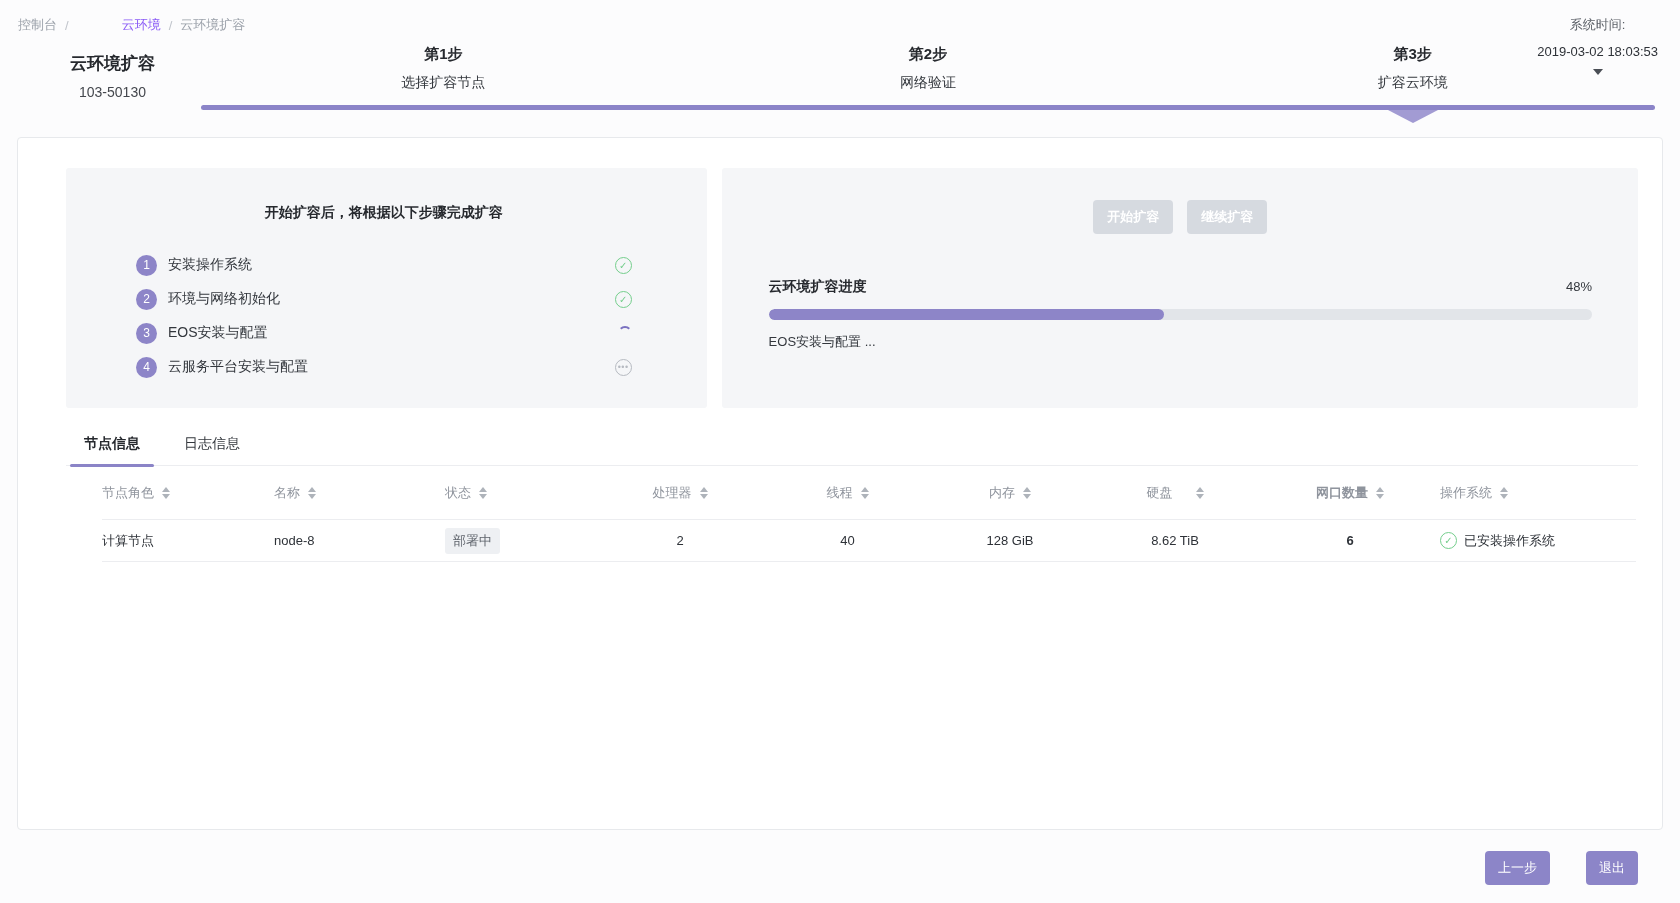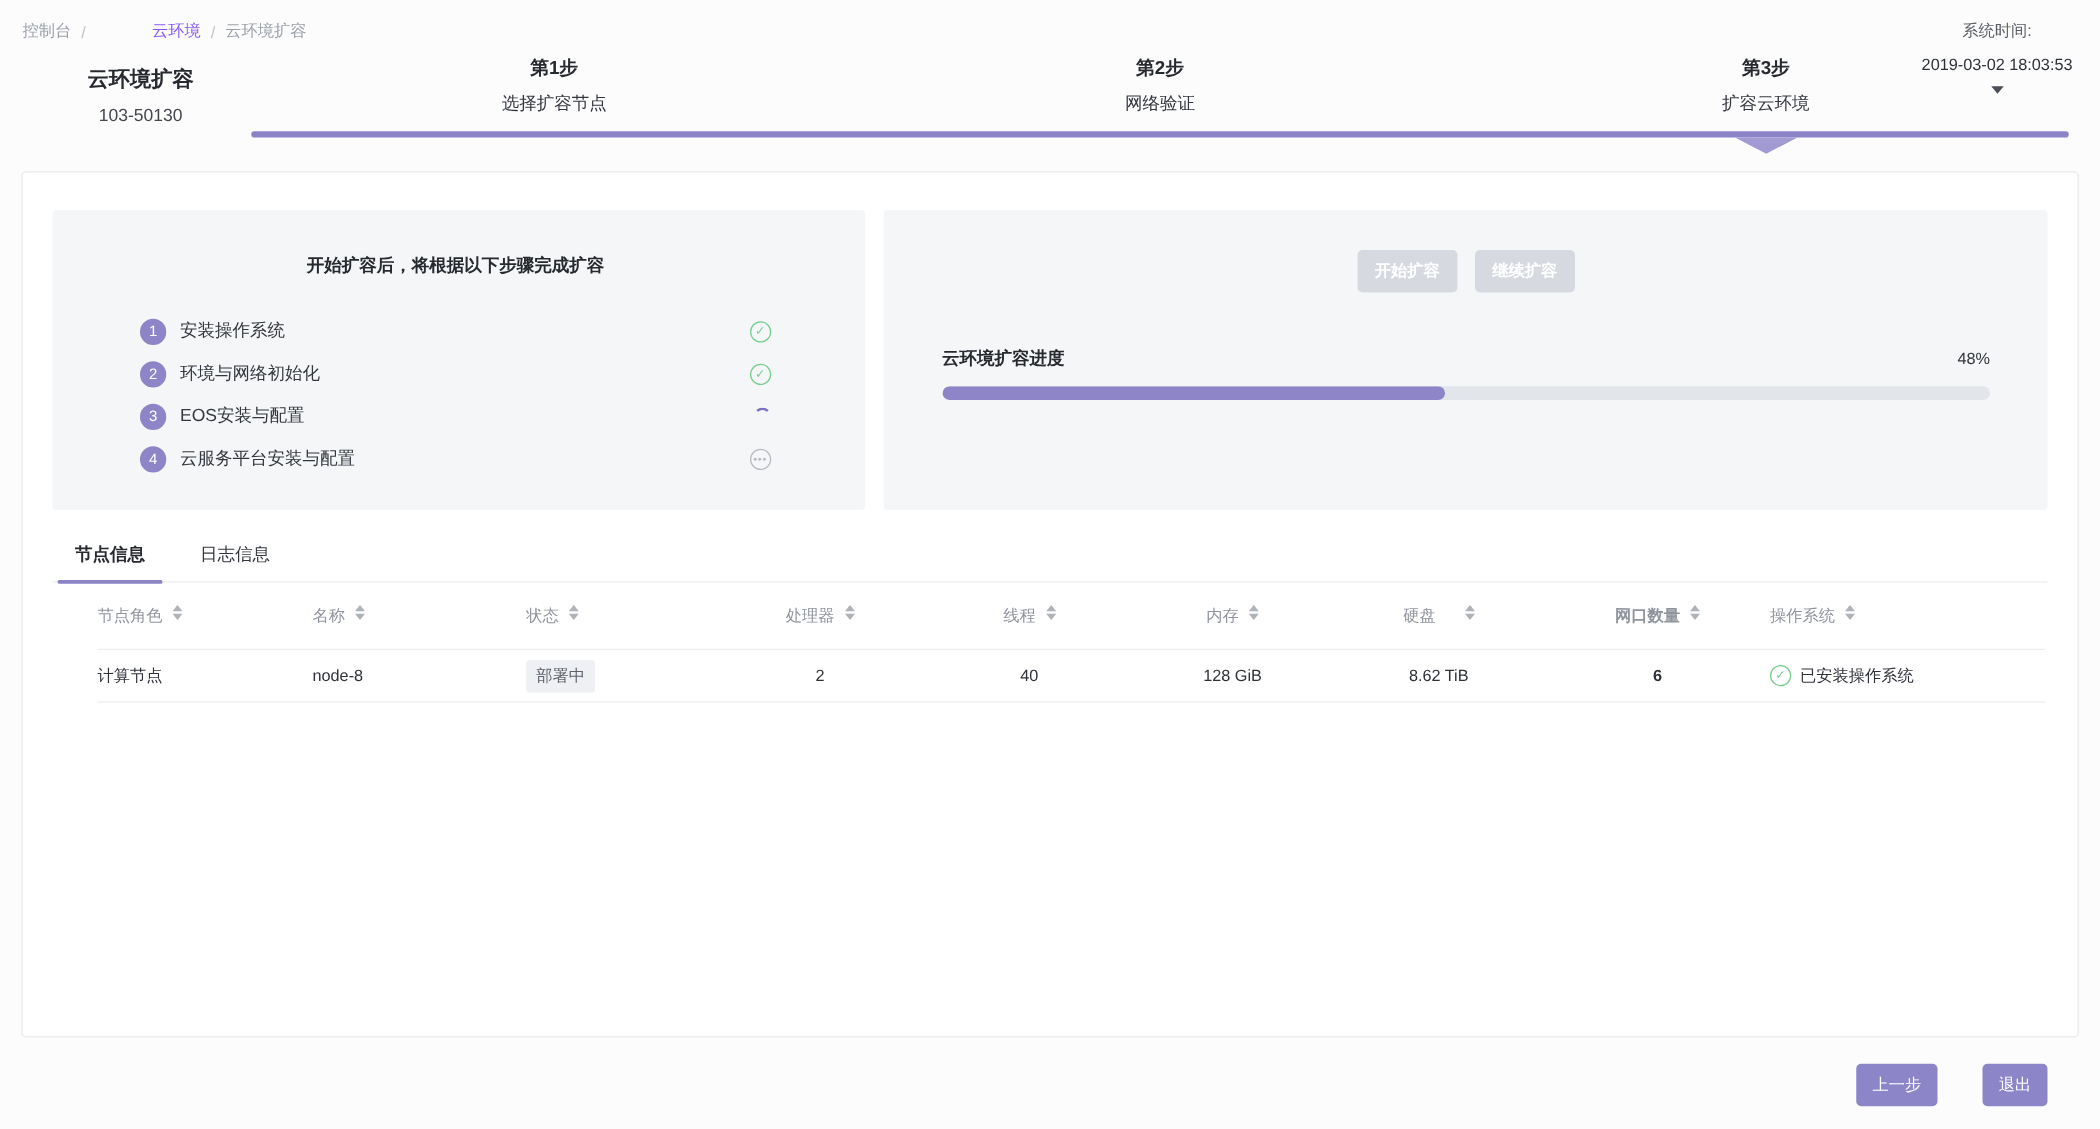--- a/index.html
+++ b/index.html
@@ -25,21 +25,21 @@
   .steps-row { display:flex; }
   .step { flex:1; text-align:center; }
   .step .num { font-size:15px; font-weight:bold; color:#26292e; }
   .step .lab { font-size:14px; color:#33373d; margin-top:10px; }
   .steps-line { position:absolute; left:0; top:60px; width:100%; height:5px; background:#8b84c8; border-radius:3px; }
   .steps-arrow { position:absolute; top:65px; left:calc(83.333% - 25px); width:0; height:0;
     border-left:25px solid transparent; border-right:25px solid transparent; border-top:13px solid #a29bd3; }
 
   
   .card { position:absolute; left:17px; top:137px; width:1646px; height:693px;
-    background:#fff; border:1px solid #e7e9ec; border-radius:4px; }
+    background:#fff; border:1px solid #e7e9ec; border-radius:4px;padding-left:24px; }
 
   .panels { display:flex; gap:15px; margin:30px 24px 0 24px; }
   .panel { background:#f5f6f8; border-radius:3px; height:240px; }
   .panel.left { width:650px; padding:36px 75px 0 70px; }
   .panel.right { width:932px; padding:28px 46px 0 47px; position:relative; }
 
   .panel-title { text-align:center; font-size:14px; font-weight:bold; color:#26292e; margin-bottom:26px; }
   .chk-item { display:flex; align-items:center; height:34px; font-size:14px; color:#33373d; }
   .chk-num { width:21px; height:21px; border-radius:50%; background:#8d85c8; color:#fff; font-size:12px;
     display:flex; align-items:center; justify-content:center; margin-right:11px; flex:0 0 21px; }
@@ -67,21 +67,21 @@
   .tab { font-size:14px; color:#33373d; padding-bottom:12px; cursor:pointer; position:relative; }
   .tab.active { font-weight:bold; color:#26292e; }
   .tab.active::after { content:""; position:absolute; left:-14px; right:-14px; bottom:-2px; height:3px;
     background:#8b84c7; border-radius:2px; }
 
   
   .table { margin:0 26px 0 60px; }
   .trow { display:flex; align-items:center; }
   .thead { height:54px; border-bottom:1px solid #ecedf0; color:#8f949d; font-size:13px; }
   .tbody-row { height:42px; border-bottom:1px solid #ecedf0; font-size:13px; color:#2e3238; }
-  .tc { display:flex; gap:5px; }
+  .tc { display:flex; align-items:center; gap:5px; }
   .c1{width:172px;} .c2{width:171px;} .c3{width:150px;}
   .c4{width:170px; justify-content:center;} .c5{width:165px; justify-content:center;}
   .c6{width:160px; justify-content:center;} .c7{width:170px; justify-content:center;gap:20px;}
   .c8{width:180px; justify-content:center;font-weight:bold;} .c9{flex:1;}
   .sort { display:inline-flex; flex-direction:column; gap:2px; margin-left:3px; cursor:pointer; }
   .sort .up { width:0;height:0;border-left:4px solid transparent;border-right:4px solid transparent;border-bottom:5px solid #aeb3ba; }
   .sort .dn { width:0;height:0;border-left:4px solid transparent;border-right:4px solid transparent;border-top:5px solid #aeb3ba; }
   .badge { background:#eef0f3; color:#5f646c; font-size:13px; padding:4px 8px; border-radius:3px; }
   .os-cell { display:flex; align-items:center; gap:7px; }
 
@@ -167,20 +167,21 @@
           <button class="btn-disabled" disabled="">开始扩容</button>
           <button class="btn-disabled" disabled="">继续扩容</button>
         </div>
         <div class="prog-head">
           <span class="prog-title">云环境扩容进度</span>
           <span class="prog-pct">48%</span>
         </div>
         <div class="prog-track">
           <div class="prog-fill" style="width: 48%;"></div>
         </div>
+        <div class="prog-status">EOS安装与配置 ...</div>
       </div>
     </div>
 
     <div class="tabs">
       <div class="tab active">节点信息</div>
       <div class="tab">日志信息</div>
     </div>
 
     <div class="table">
       <div class="trow thead">

